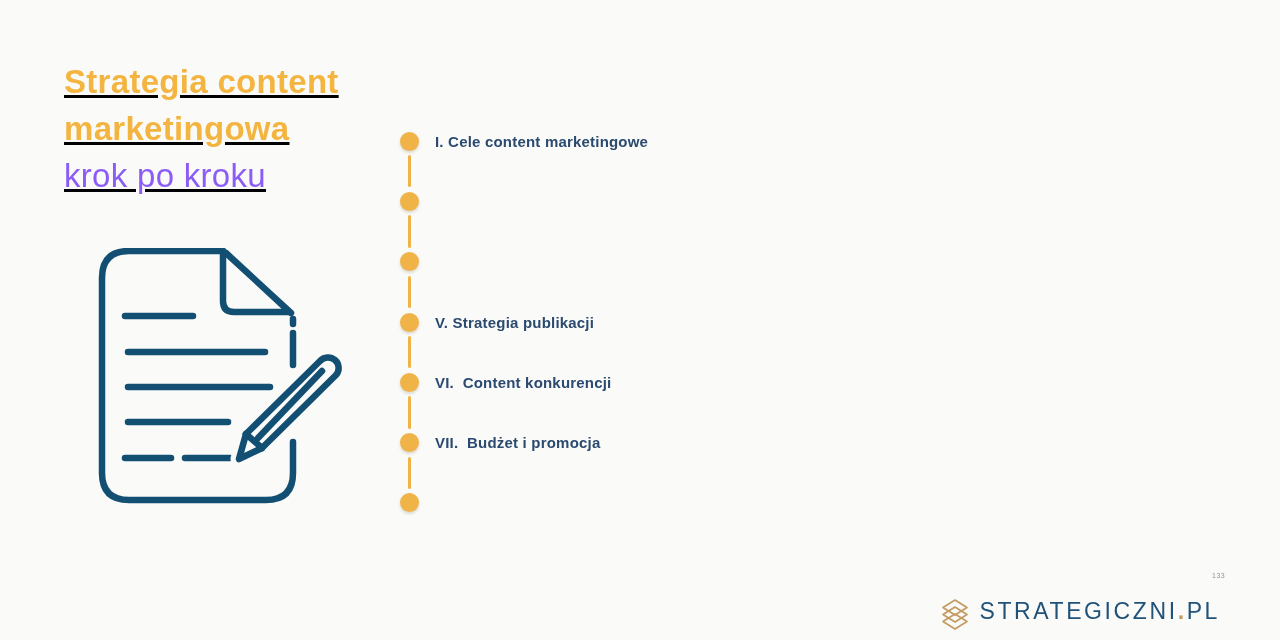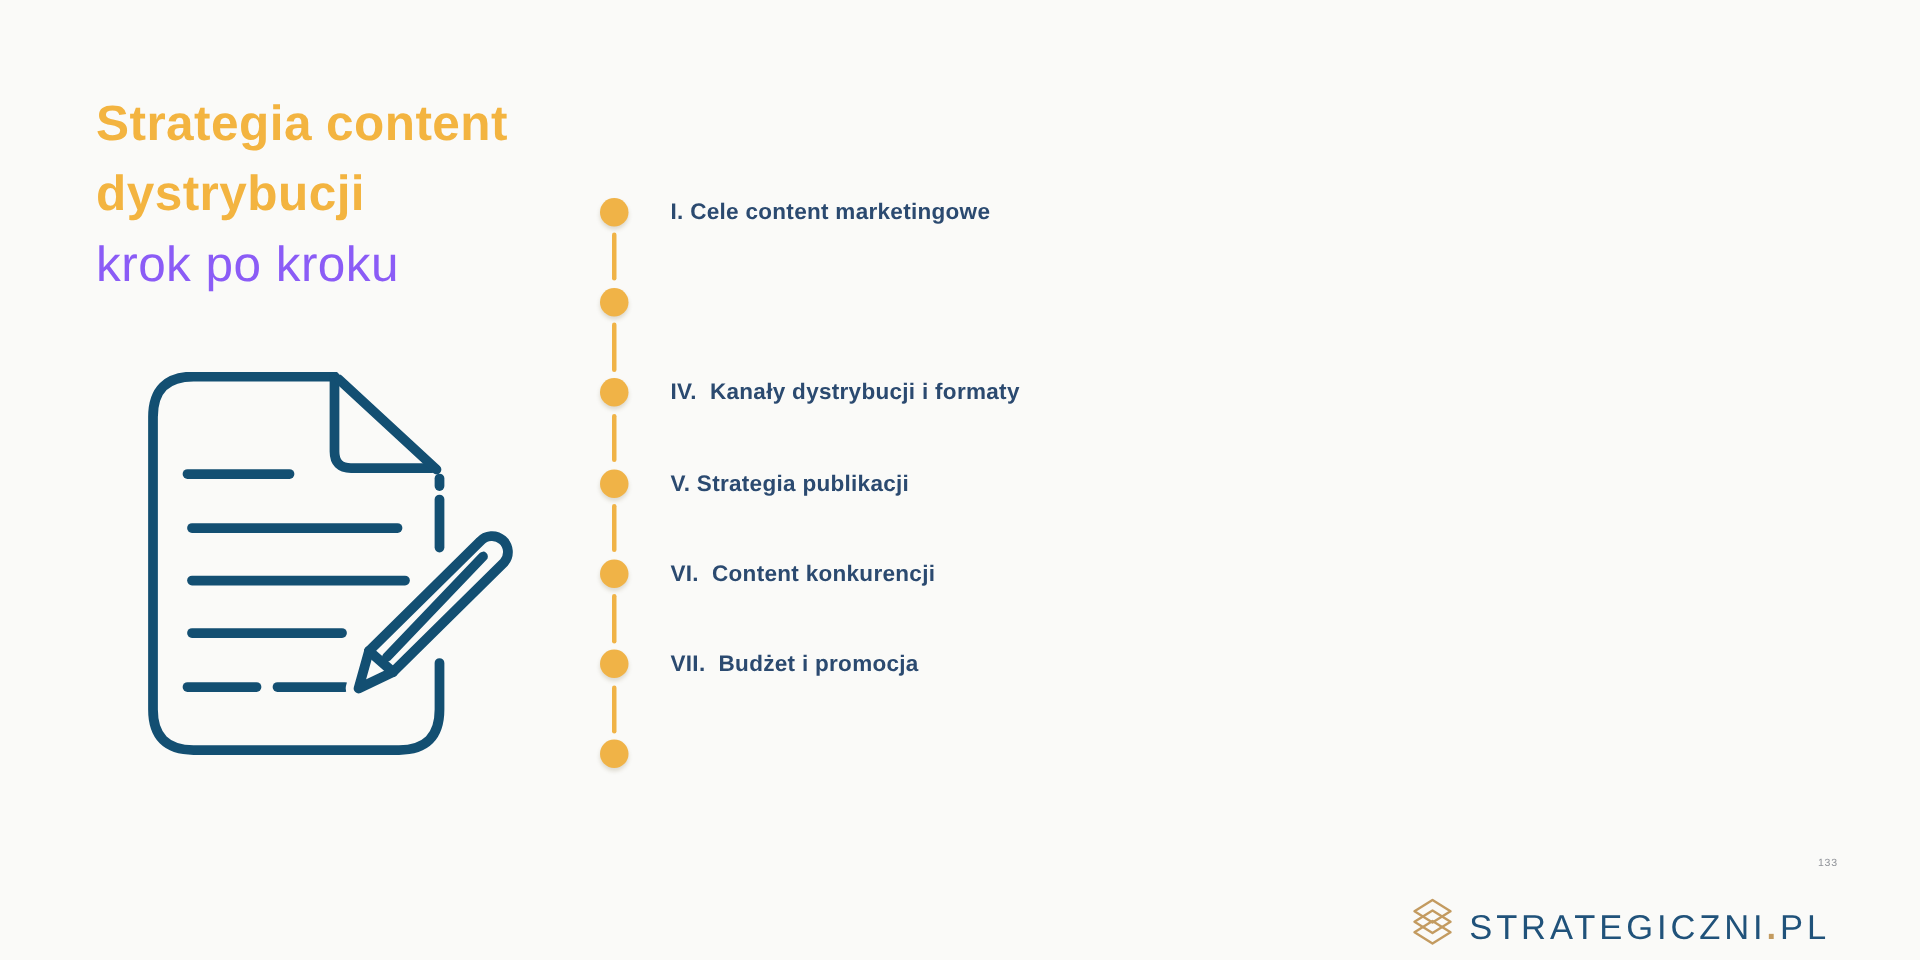--- a/index.html
+++ b/index.html
@@ -4,21 +4,21 @@
 <style>
   html,body{margin:0;padding:0;background:#e8e8e8;}
   .slide{
     position:relative;
     width:1280px;height:640px;
     background:#FAFAF8;
     overflow:hidden;
     font-family:"Liberation Sans",sans-serif;
   }
   
-  .title-block{position:absolute;left:64px;top:58px;}
+  .title-block{position:absolute;left:64px;top:58px;text-decoration:underline;}
   .title-block h1{margin:0;font-size:33px;line-height:47px;letter-spacing:.3px;}
   .title-line{display:block;font-weight:700;color:#F3B440;}
   .subtitle-line{display:block;font-weight:400;color:#8b5cf6;}
   
   .doc-icon{position:absolute;left:98px;top:248px;width:250px;height:265px;}
   
   .timeline{
     position:absolute;left:400px;top:111px;
     margin:0;padding:0;list-style:none;
   }
@@ -36,51 +36,51 @@
   .trow:not(:last-child)::after{
     content:"";
     position:absolute;
     left:7.75px;
     top:calc(50% + 14px);
     width:3.5px;height:32.3px;
     border-radius:2px;
     background:#F0B347;
   }
   .tlabel{
-    margin-left:28px;
+    margin-left:16px;
     font-size:15px;font-weight:700;color:#2B4A70;
     white-space:pre;
     letter-spacing:.2px;
   }
   
   .pagenum{
     position:absolute;left:1212px;top:572px;
     font-size:7px;color:#8F9298;letter-spacing:.5px;
   }
   
   .logo{
     position:absolute;right:60px;bottom:8px;
-    display:flex;align-items:flex-end;gap:9px;
+    display:flex;align-items:flex-start;gap:9px;
   }
   .logo-mark{flex:0 0 auto;display:block;}
   .logo-text{
     font-size:23px;font-weight:400;letter-spacing:2.6px;
     color:#20527A;white-space:nowrap;
   }
   .logo-text .sep{color:#C39B60;font-weight:700;}
 </style>
 </head>
 <body>
 
 <div class="slide">
 
   <header class="title-block">
     <h1>
       <span class="title-line">Strategia content</span>
-      <span class="title-line">dystrybucji</span>
+      <span class="title-line">marketingowa</span>
       <span class="subtitle-line">krok po kroku</span>
     </h1>
   </header>
 
   <div class="doc-icon">
     <svg width="250" height="265" viewBox="0 0 250 265" fill="none" xmlns="http://www.w3.org/2000/svg">
       <g stroke="#134F72" stroke-width="6.5" stroke-linecap="round" stroke-linejoin="round" fill="none">
 
         <path d="M 125,3 L 31,3 Q 4,3 4,30 L 4,225 Q 4,252 31,252 L 168,252 Q 195,252 195,225 L 195,194"></path>
 
@@ -112,21 +112,20 @@
   <ul class="timeline">
     <li class="trow">
       <span class="dot"></span>
       <span class="tlabel">I. Cele content marketingowe</span>
     </li>
     <li class="trow">
       <span class="dot"></span>
     </li>
     <li class="trow">
       <span class="dot"></span>
-      <span class="tlabel">IV.  Kanały dystrybucji i formaty</span>
     </li>
     <li class="trow">
       <span class="dot"></span>
       <span class="tlabel">V. Strategia publikacji</span>
     </li>
     <li class="trow">
       <span class="dot"></span>
       <span class="tlabel">VI.  Content konkurencji</span>
     </li>
     <li class="trow">

